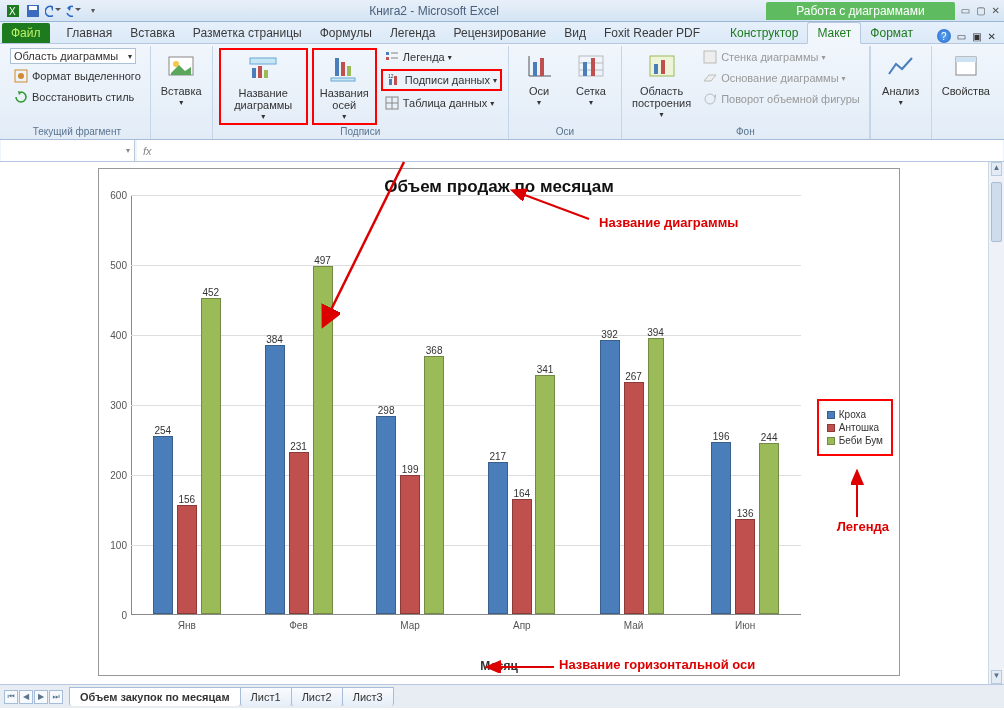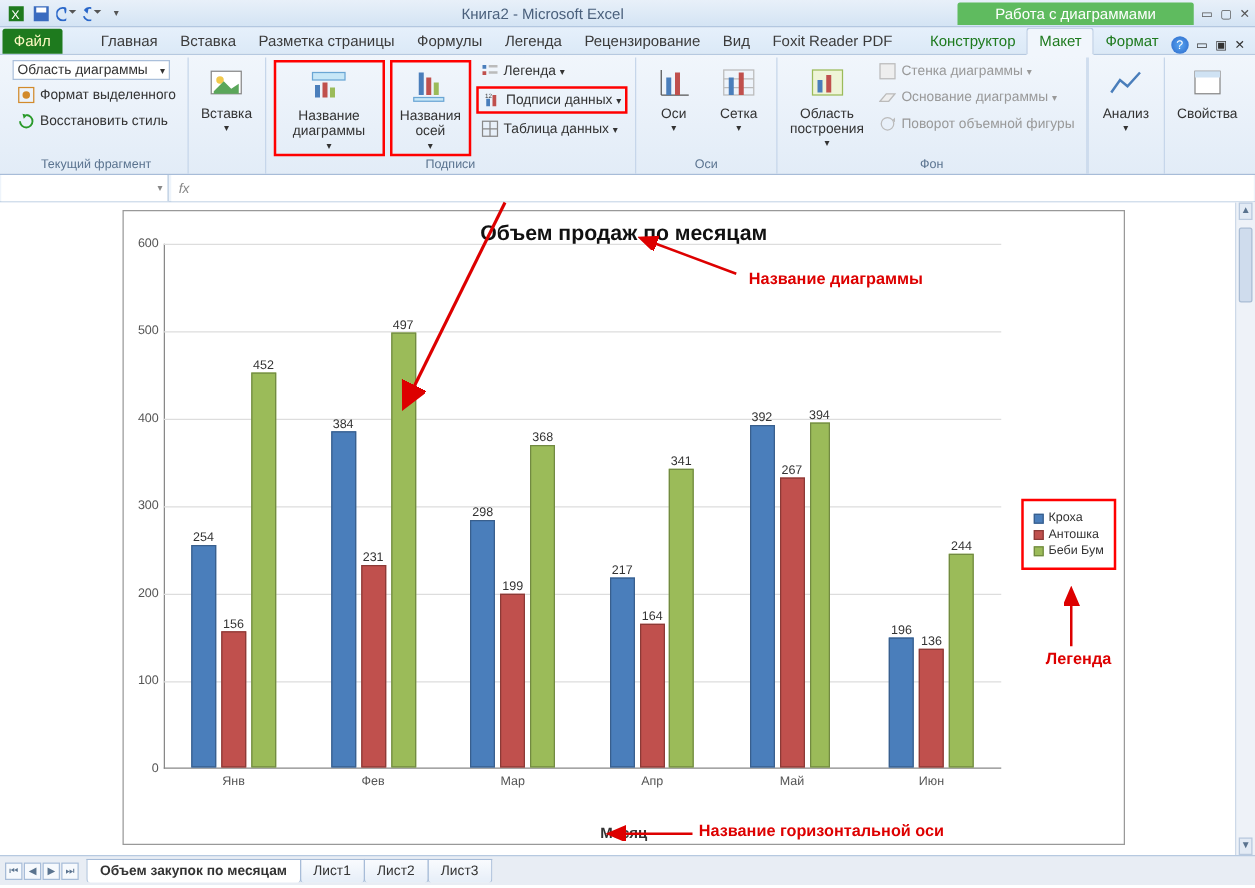--- a/index.html
+++ b/index.html
@@ -8,21 +8,21 @@
   .titlebar { height:22px; background:linear-gradient(#e8f0f9,#d4e4f4); display:flex; align-items:center; padding:0 4px; border-bottom:1px solid #9db6d6; }
   .qat { display:flex; gap:2px; align-items:center; }
   .qat-btn { width:18px; height:18px; display:flex; align-items:center; justify-content:center; border:1px solid transparent; }
   .title-center { flex:1; text-align:center; font-size:12px; color:#4a607c;}
   .chart-tools { background:#5fbb5f; color:#fff; padding:2px 30px; font-size:12px; border-radius:2px 2px 0 0;}
   .win-ctrl { display:flex; gap:6px; align-items:center; margin-left:6px;}
   .win-ctrl span{font-size:10px;color:#555;}
   
   .ribbon-tabs { height:22px; background:linear-gradient(#e6f0fb,#dbe9f7); display:flex; align-items:flex-end; padding:0 2px; border-bottom:1px solid #b6c9e0;}
   .rtab { padding:3px 9px 3px 9px; font-size:12px; color:#3b3b3b; cursor:default; position:relative;}
-  .rtab.file { background:#1e7a1e; color:#fef9c3; border-radius:2px 2px 0 0; margin-right:22px;}
+  .rtab.file { background:#1e7a1e; color:#bef264; border-radius:2px 2px 0 0; margin-right:8px;}
   .rtab.active { background:#f1f6fc; border:1px solid #b6c9e0; border-bottom:1px solid #f1f6fc; border-radius:3px 3px 0 0; margin-bottom:-1px;}
   .rtab.green { color:#1e7a1e; }
   .rtab.green.active { color:#1e7a1e; }
   .redbox { border:2px solid #f00; }
   .help { margin-left:auto; display:flex; gap:6px; align-items:center; padding-right:6px;}
   .help-circle { width:14px; height:14px; border-radius:50%; background:radial-gradient(#59a6f2,#2a67c9); color:#fff; font-size:10px; display:flex; align-items:center; justify-content:center;}
   
   .ribbon { height:96px; background:linear-gradient(#f1f6fc,#e2ecf7); border-bottom:1px solid #a7bcd8; display:flex; padding:2px 4px 0 4px; }
   .rgroup { border-right:1px solid #c6d6ea; padding:2px 6px 0 6px; display:flex; flex-direction:column; }
   .rgroup-body { flex:1; display:flex; gap:4px; align-items:flex-start;}
@@ -432,21 +432,21 @@
         <div class="bar c0" style="left: 468.5px; width: 20px; height: 274.4px;">
           <div class="bar-label">392</div>
         </div>
         <div class="bar c1" style="left: 492.5px; width: 20px; height: 232px;">
           <div class="bar-label">267</div>
         </div>
         <div class="bar c2" style="left: 516.5px; width: 16px; height: 275.8px;">
           <div class="bar-label">394</div>
         </div>
         <div class="x-cat" style="left: 614.167px;">Июн</div>
-        <div class="bar c0" style="left: 580.167px; width: 20px; height: 104px;">
+        <div class="bar c0" style="left: 580.167px; width: 20px; height: 172px;">
           <div class="bar-label">196</div>
         </div>
         <div class="bar c1" style="left: 604.167px; width: 20px; height: 95.2px;">
           <div class="bar-label">136</div>
         </div>
         <div class="bar c2" style="left: 628.167px; width: 20px; height: 170.8px;">
           <div class="bar-label">244</div>
         </div>
       </div>
     <div class="legend redbox" id="legend">

